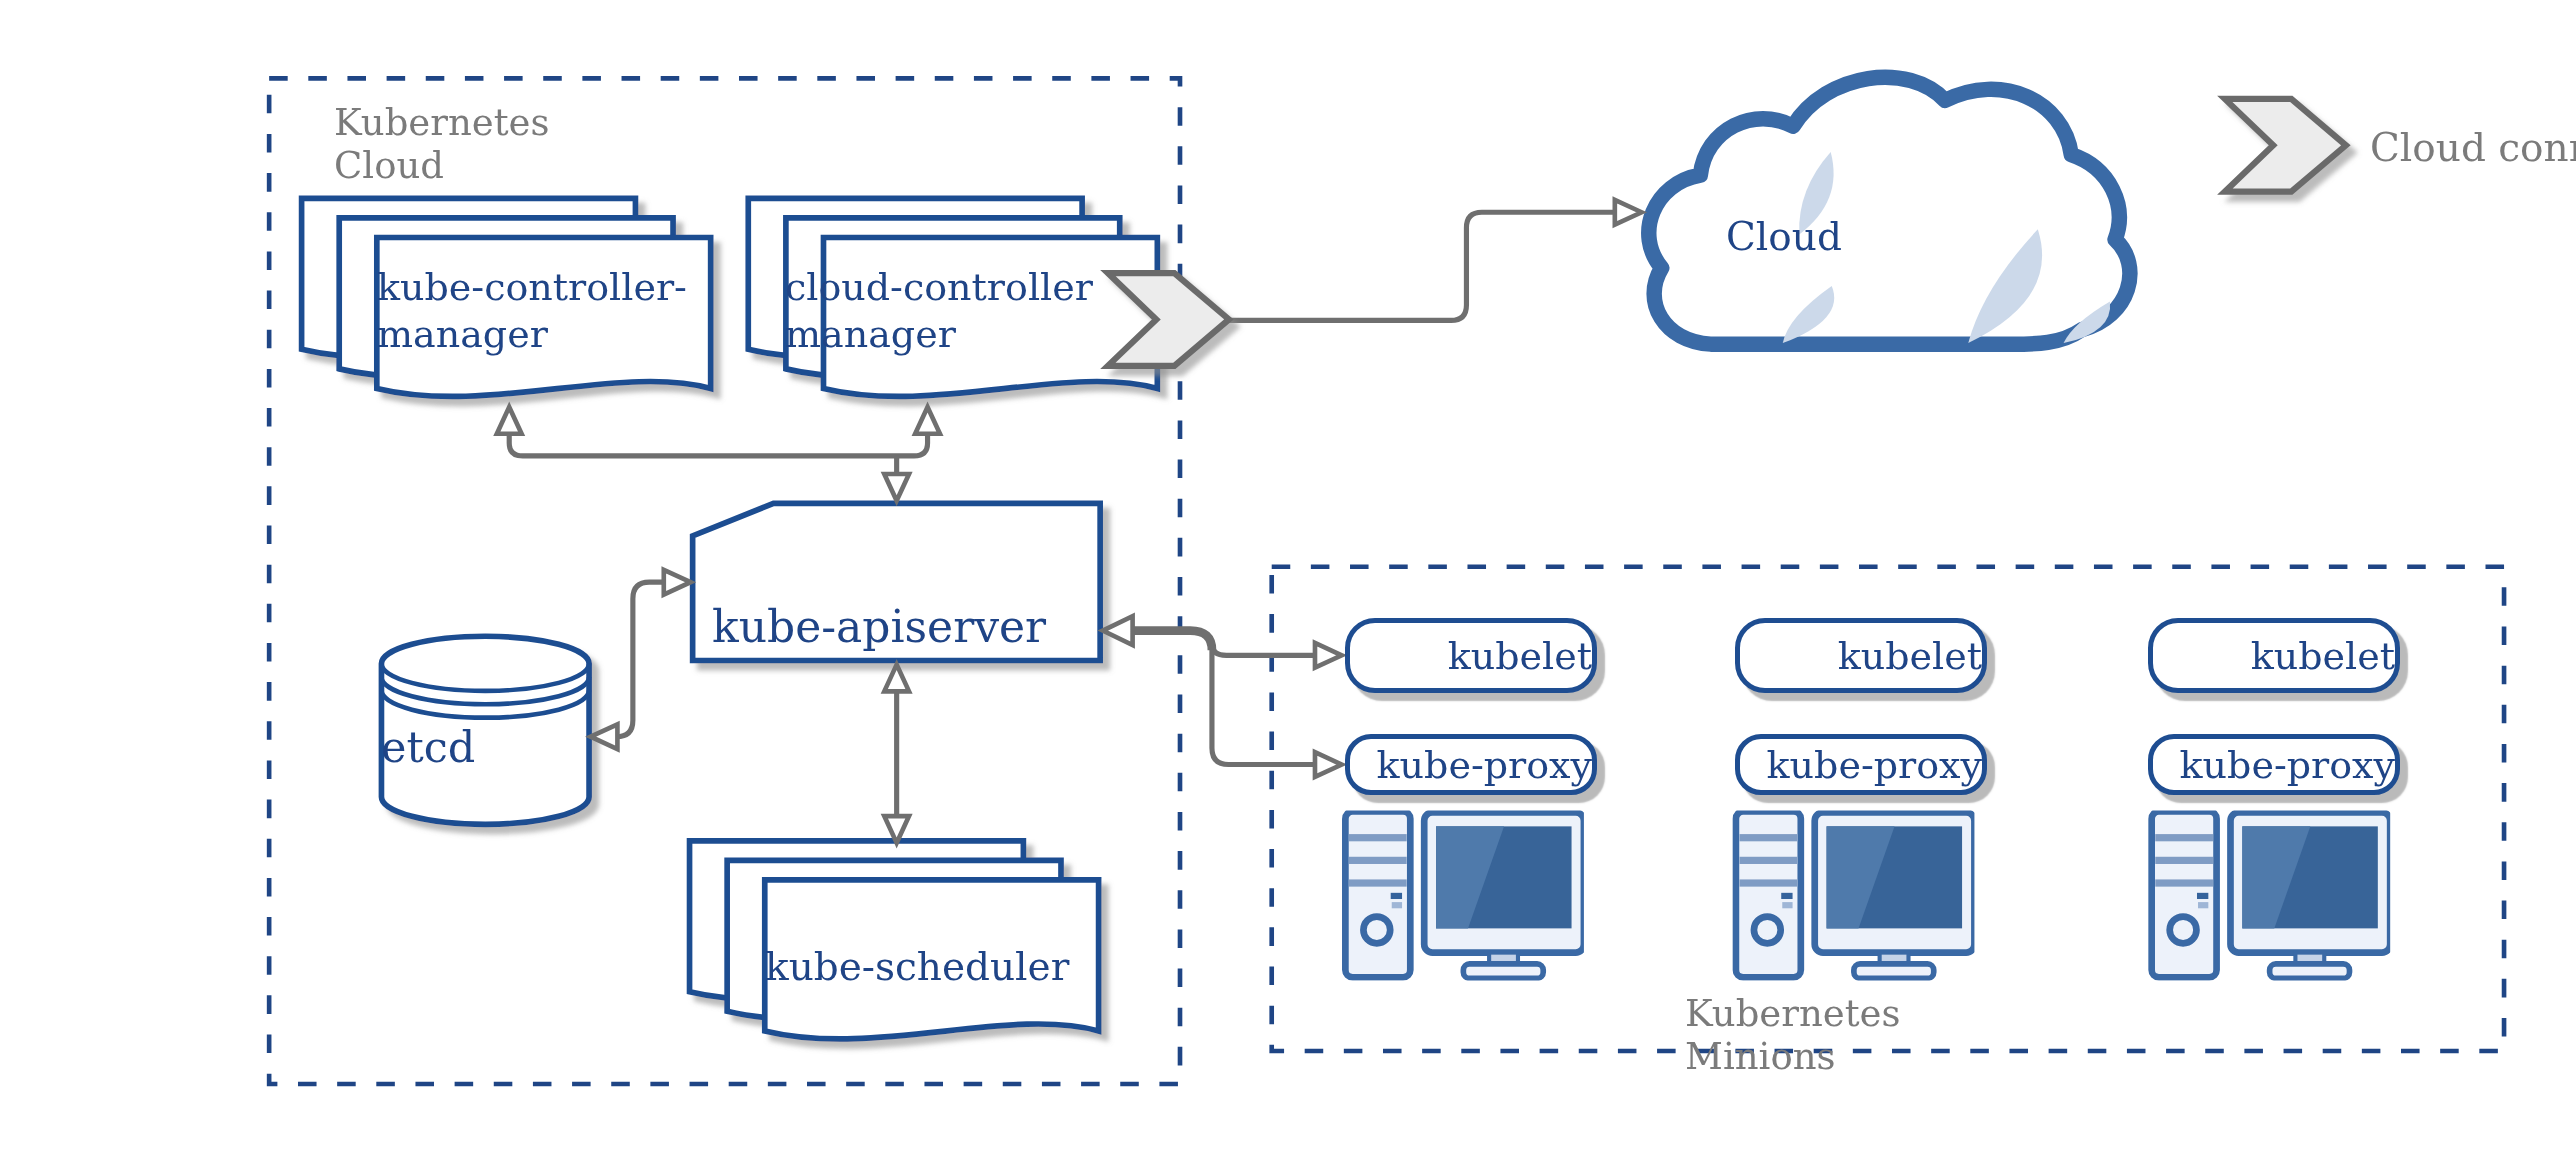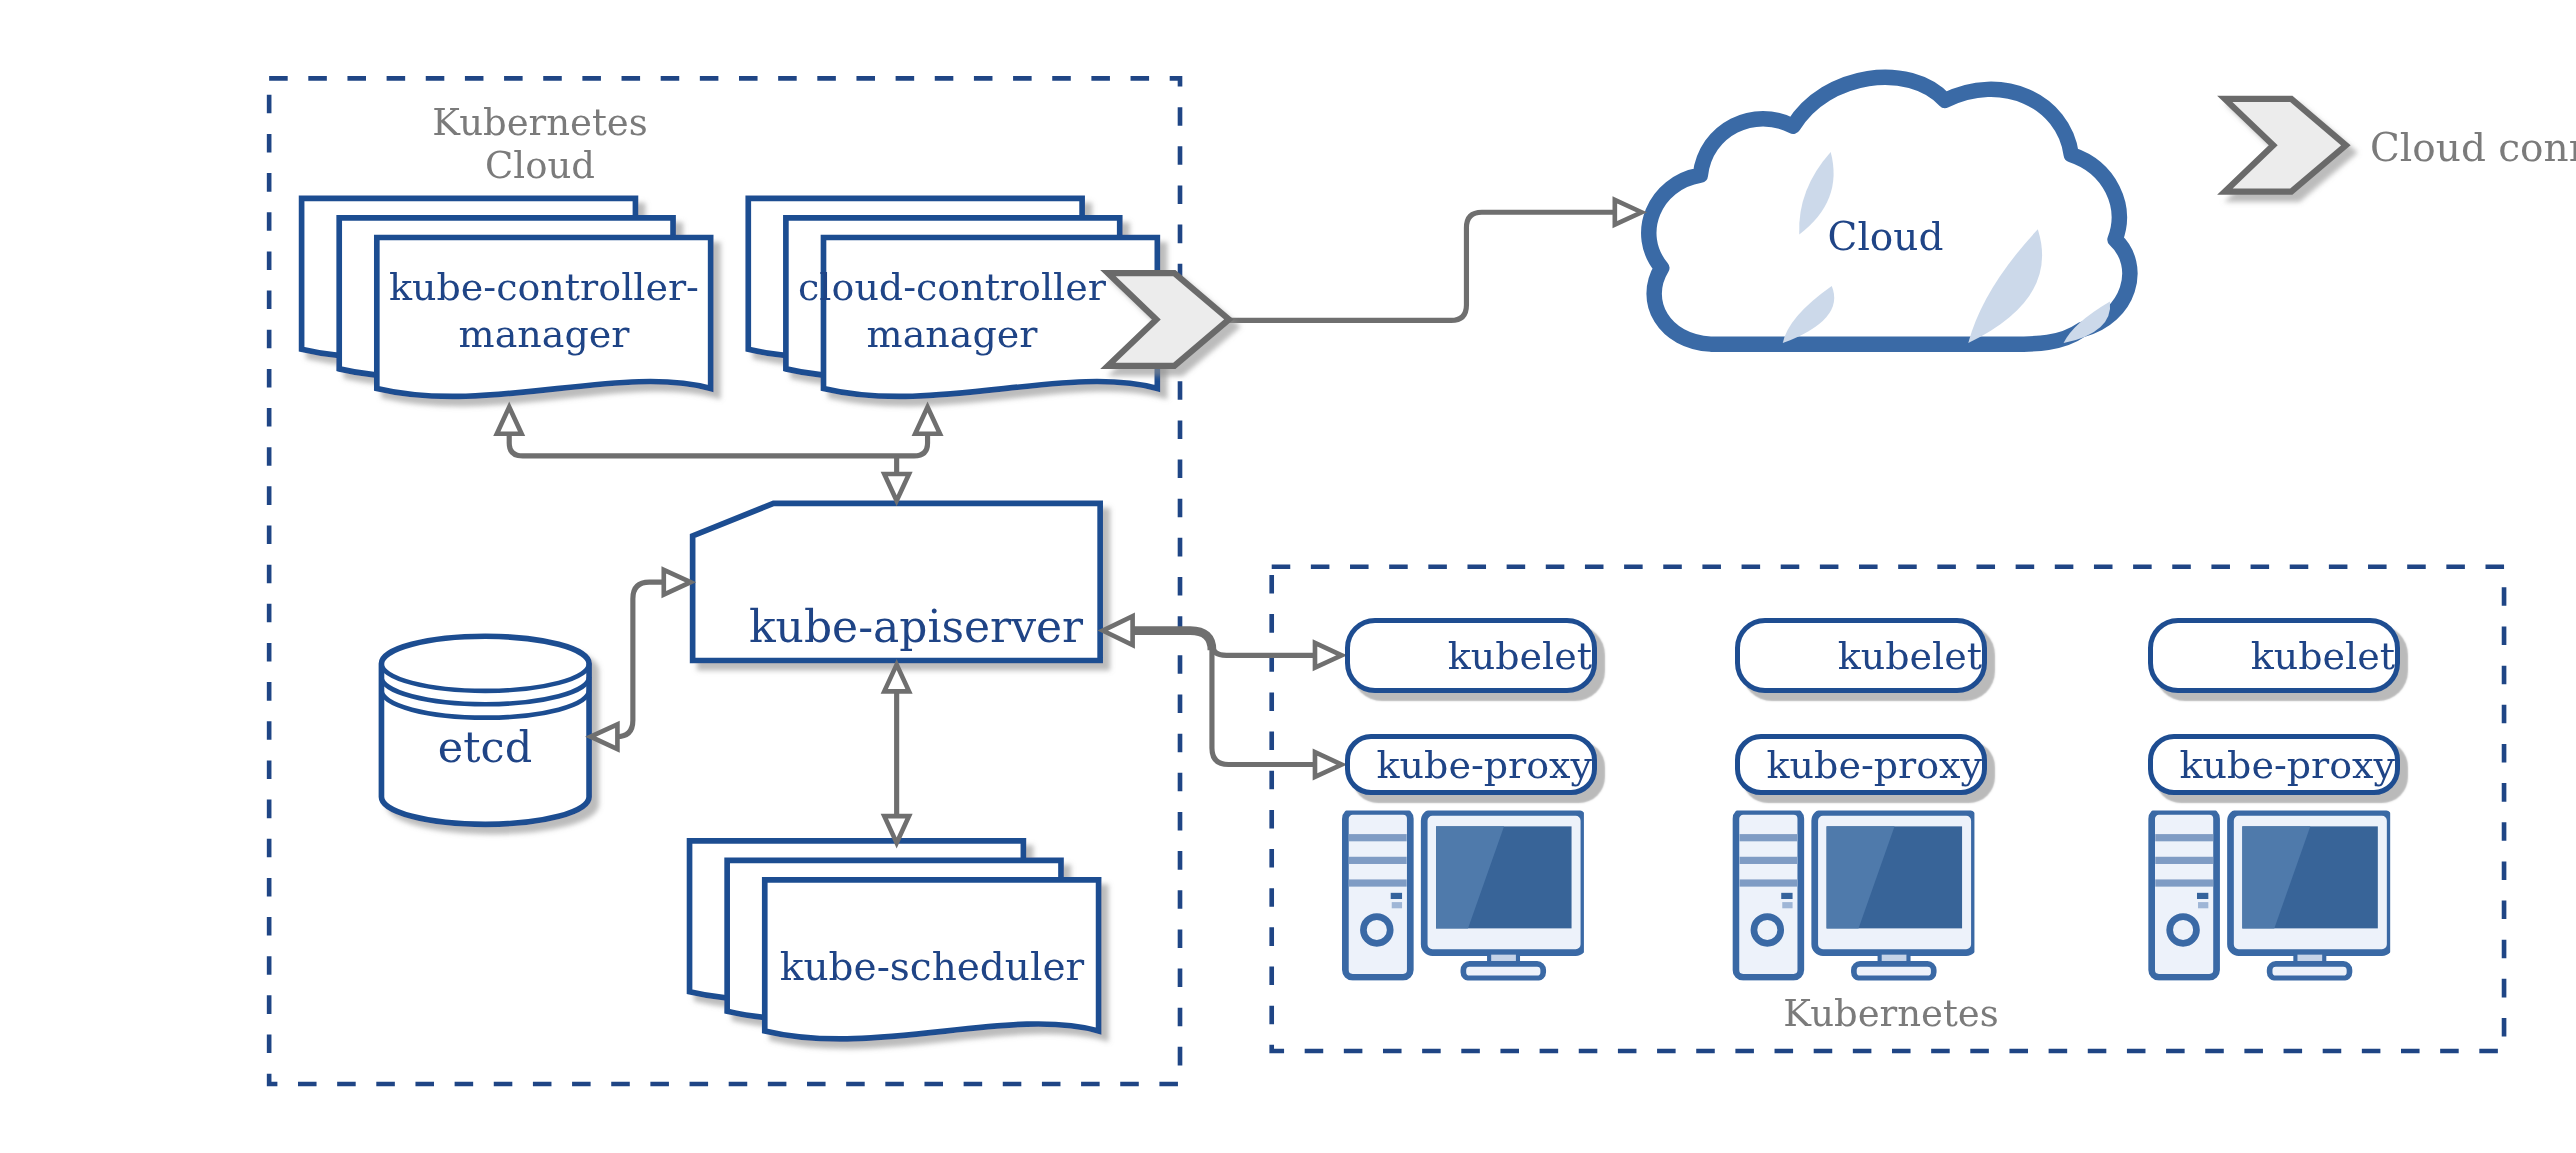--- a/index.html
+++ b/index.html
@@ -1,20 +1,20 @@
 <!DOCTYPE html>
 <html style="font-size:8.2px"><head>
 <meta charset="utf-8">
 <style>
   html,body{margin:0;padding:0;background:#ffffff;}
   body{width:2665px;height:1153px;position:relative;overflow:hidden;
        font-family:"DejaVu Serif","Liberation Serif",serif;}
   .canvas{position:absolute;inset:0;}
   svg.art{position:absolute;left:0;top:0;}
-  .lbl{position:absolute;color:#1f4486;text-align:center;line-height:1.2;
+  .lbl{position:absolute;color:#1f4486;text-align:left;line-height:1.2;
        white-space:nowrap;pointer-events:none;}
   .lbl .ln{display:block;}
   .gray{color:#7b7b7b;}
   .node{position:absolute;box-sizing:border-box;background:#ffffff;
         border:5.2px solid #1e4d91;display:flex;align-items:center;justify-content:flex-end;
         box-shadow:7.7px 7.7px 1.5px rgba(130,130,130,.55);}
   .kubelet{border-radius:30px;}
   .kproxy{border-radius:26px;}
   .node span{color:#1f4486;font-size:38px;}
 </style>
@@ -144,20 +144,21 @@
 <div class="lbl" style="left:381px;top:722px;width:208px;font-size:43px;">etcd</div>
 
 <div class="lbl" style="left:1726px;top:214px;width:319px;font-size:39px;">Cloud</div>
 
 <div class="lbl" style="left:765px;top:944px;width:334px;font-size:39px;">kube-scheduler</div>
 
 <div class="lbl gray" style="left:2370px;top:125px;width:361px;font-size:39px;text-align:left;">Cloud connector</div>
 
 <div class="lbl gray" style="left:1685px;top:992px;width:412px;font-size:37px;line-height:43px;">
   <span class="ln">Kubernetes</span>
+  <span class="ln">Minions</span>
 </div>
 
 <div class="node kubelet" style="left:1345px;top:618px;width:252px;height:75px;">
   <span>kubelet</span>
 </div>
 <div class="node kubelet" style="left:1735px;top:618px;width:252px;height:75px;">
   <span>kubelet</span>
 </div>
 <div class="node kubelet" style="left:2148px;top:618px;width:252px;height:75px;">
   <span>kubelet</span>

